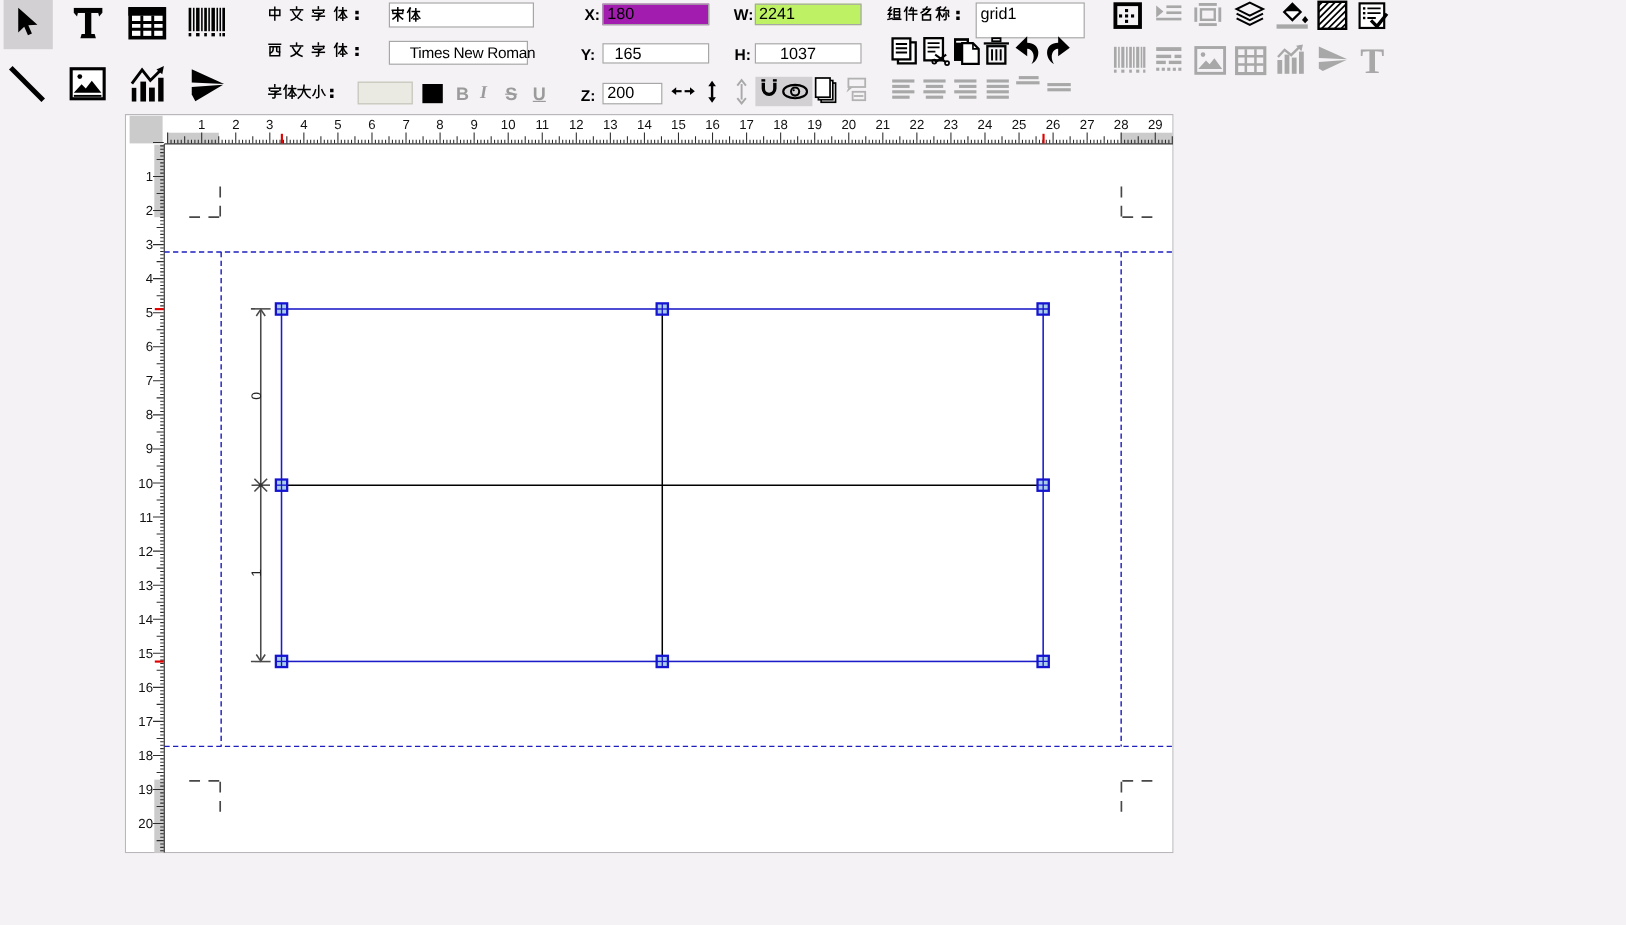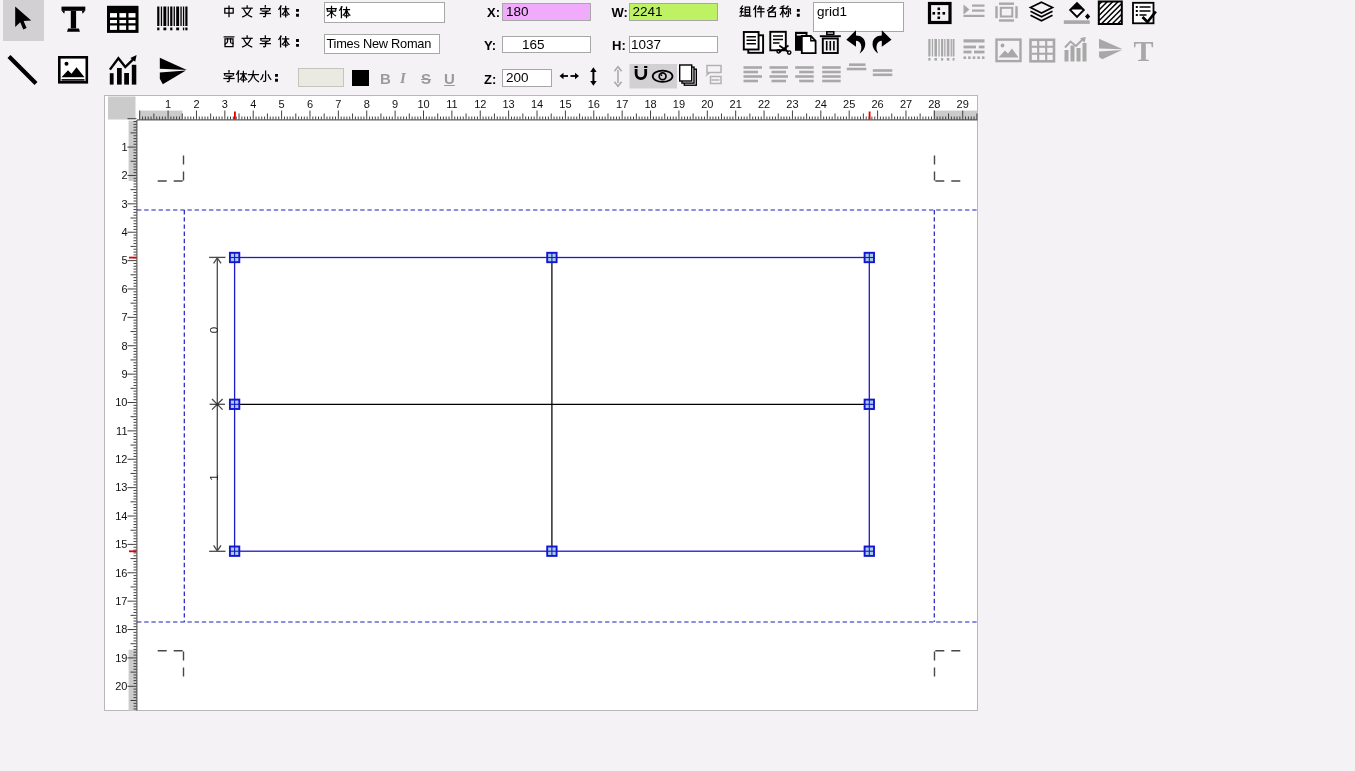--- a/index.html
+++ b/index.html
@@ -1,34 +1,34 @@
 <!DOCTYPE html>
 <html><head><meta charset="utf-8"><style>
 * {margin:0;padding:0}
 html,body {width:1355px;height:771px;background:#f4f2f5;overflow:hidden;
  font-family:"Liberation Sans",sans-serif}
 </style></head>
 <body>
 <div style="position:absolute;left:323.5px;top:1.5px;width:121.5px;height:21px;background:#fff;border:1px solid #a7a7a7;box-sizing:border-box;font-size:13.5px;line-height:19px;padding-left:3px;color:#000;white-space:nowrap"></div>
-<div style="position:absolute;left:323.5px;top:33.5px;width:116px;height:20.5px;background:#fff;border:1px solid #a7a7a7;box-sizing:border-box;font-size:13.5px;line-height:18.5px;padding-left:2px;color:#000;white-space:nowrap"><span style="font-size:12.8px;letter-spacing:-0.25px">Times New Roman</span></div>
+<div style="position:absolute;left:323.5px;top:33.5px;width:116px;height:20.5px;background:#fff;border:1px solid #a7a7a7;box-sizing:border-box;font-size:13.5px;line-height:18.5px;padding-left:17px;color:#000;white-space:nowrap"><span style="font-size:12.8px;letter-spacing:-0.25px">Times New Roman</span></div>
 <div style="position:absolute;left:298px;top:68px;width:45.5px;height:18.5px;background:#eaeae2;border:1px solid #c5c5bc;box-sizing:border-box"></div>
 <div style="position:absolute;left:351.5px;top:69.5px;width:17.5px;height:16.5px;background:#000"></div>
 <div style="position:absolute;left:380px;top:70px;font-size:15px;font-weight:bold;color:#9b9b9b;white-space:nowrap">B</div>
 <div style="position:absolute;left:400px;top:70px;font-size:15px;font-style:italic;font-family:Liberation Serif,serif;font-weight:bold;color:#9b9b9b">I</div>
 <div style="position:absolute;left:421px;top:70px;font-size:15px;font-weight:bold;color:#9b9b9b;text-decoration:line-through">S</div>
 <div style="position:absolute;left:444px;top:70px;font-size:15px;font-weight:bold;color:#9b9b9b;text-decoration:underline">U</div>
 <div style="position:absolute;left:487px;top:5px;font-size:13px;font-weight:bold;color:#000;white-space:nowrap">X:</div>
-<div style="position:absolute;left:502px;top:2.5px;width:88.5px;height:18.5px;background:#f0abfc;border:1px solid #a7a7a7;box-sizing:border-box;font-size:13.5px;line-height:16.5px;padding-left:3px;color:#000;white-space:nowrap">180</div>
+<div style="position:absolute;left:502px;top:2.5px;width:88.5px;height:18.5px;background:#a21caf;border:1px solid #a7a7a7;box-sizing:border-box;font-size:13.5px;line-height:16.5px;padding-left:3px;color:#000;white-space:nowrap">180</div>
 <div style="position:absolute;left:611.5px;top:5px;font-size:13px;font-weight:bold;color:#000;white-space:nowrap">W:</div>
 <div style="position:absolute;left:628.5px;top:2.5px;width:89.5px;height:18.5px;background:#bef264;border:1px solid #a7a7a7;box-sizing:border-box;font-size:13.5px;line-height:16.5px;padding-left:3px;color:#000;white-space:nowrap">2241</div>
 <div style="position:absolute;left:813px;top:1.5px;width:90.5px;height:30px;background:#fff;border:1px solid #a7a7a7;box-sizing:border-box;font-size:13.5px;line-height:18.5px;padding-left:3px;color:#000;white-space:nowrap">grid1</div>
 <div style="position:absolute;left:484px;top:38px;font-size:13px;font-weight:bold;color:#000;white-space:nowrap">Y:</div>
-<div style="position:absolute;left:502px;top:35.5px;width:88.5px;height:17.5px;background:#fff;border:1px solid #a7a7a7;box-sizing:border-box;font-size:13.5px;line-height:15.5px;padding-left:19px;color:#000;white-space:nowrap">165</div>
+<div style="position:absolute;left:502px;top:35.5px;width:88.5px;height:17.5px;background:#fff;border:1px solid #a7a7a7;box-sizing:border-box;font-size:13.5px;line-height:15.5px;padding-left:9px;color:#000;white-space:nowrap">165</div>
 <div style="position:absolute;left:612px;top:38px;font-size:13px;font-weight:bold;color:#000;white-space:nowrap">H:</div>
-<div style="position:absolute;left:629px;top:35.5px;width:88.5px;height:17.5px;background:#fff;border:1px solid #a7a7a7;box-sizing:border-box;font-size:13.5px;line-height:15.5px;padding-left:1px;color:#000;white-space:nowrap">1037</div>
+<div style="position:absolute;left:629px;top:35.5px;width:88.5px;height:17.5px;background:#fff;border:1px solid #a7a7a7;box-sizing:border-box;font-size:13.5px;line-height:15.5px;padding-left:20px;color:#000;white-space:nowrap">1037</div>
 <div style="position:absolute;left:484px;top:72px;font-size:13px;font-weight:bold;color:#000;white-space:nowrap">Z:</div>
 <div style="position:absolute;left:502px;top:69px;width:50px;height:17.5px;background:#fff;border:1px solid #a7a7a7;box-sizing:border-box;font-size:13.5px;line-height:15.5px;padding-left:3px;color:#000;white-space:nowrap">200</div>
 <svg style="position:absolute;left:0;top:0" width="920" height="95" viewBox="0 0 920 95">
     <rect x="3" y="0" width="41" height="41" fill="#d2d0d3"></rect>
     <path d="M15.2 6.5 L15.2 27 L20.2 22.2 L23.3 29.4 L26.6 28 L23.6 21 L31.2 20.6 Z" fill="#000"></path>
     <g fill="#000">
       <rect x="61.5" y="6.6" width="23.8" height="4.2"></rect>
       <path d="M61.7 10.8 L64.9 10.8 L64.2 13.8 Z"></path>
       <path d="M81.9 10.8 L85.1 10.8 L82.6 13.8 Z"></path>
       <rect x="70.8" y="10.8" width="5.3" height="17.6"></rect>

